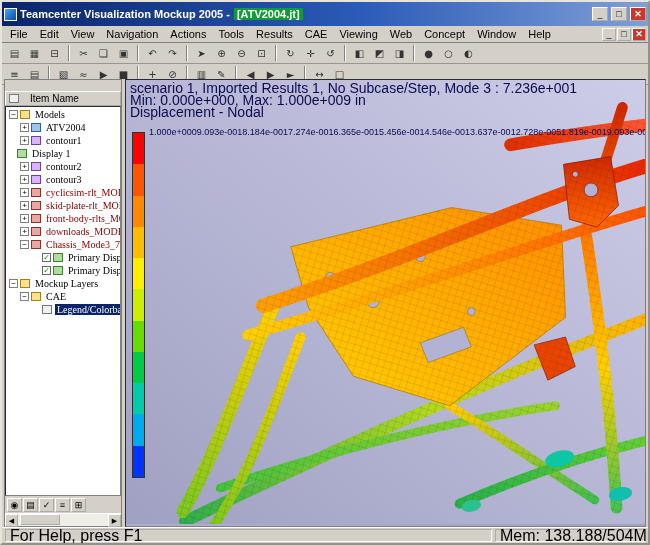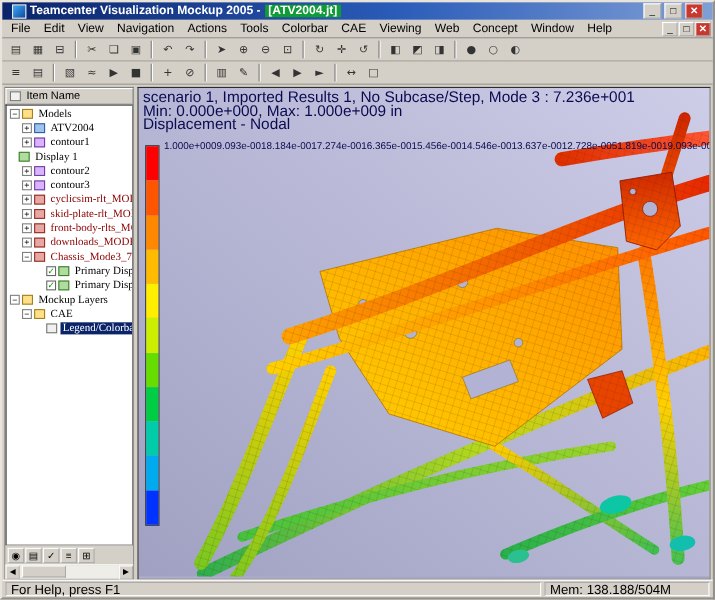--- a/index.html
+++ b/index.html
@@ -8,21 +8,21 @@
     font-family: "Liberation Sans", sans-serif;
     background:#d4d0c8;
     border:2px outset #e8e4dc;
     position:relative;
     font-size:11px;
     user-select:none;
   }
 
   
   .titlebar{
-    height:16px; display:flex; align-items:center; gap:3px; padding:0 9px;
+    height:24px; display:flex; align-items:center; gap:3px; padding:0 2px;
     background:linear-gradient(90deg,#0a246a 0%,#2a5bb8 55%,#7f9fd6 100%);
     color:#fff; font-weight:bold; font-size:11px;
   }
   .app-icon{ width:13px; height:13px; background:linear-gradient(135deg,#3fa9f5,#0a4ba0);
     border:1px solid #fff; flex:none; }
   .title-text{ flex:1; white-space:nowrap; overflow:hidden; display:flex; gap:4px; align-items:center;}
   .doc-chip{ background:#0f9b36; color:#fff; padding:0 3px; font-weight:bold; }
   .winbtn{ width:16px; height:14px; font-size:9px; line-height:11px; text-align:center;
     background:#d4d0c8; border:1px outset #fff; color:#000; cursor:default; flex:none; padding:0;}
   .winbtn.close{ background:#c8382e; color:#fff; font-weight:bold;}
@@ -42,21 +42,21 @@
     font-family:"DejaVu Sans", sans-serif; }
   .tb-sep{ width:2px; height:16px; border-left:1px solid #808080; border-right:1px solid #fff; margin:0 3px;}
 
   
   .main{ position:absolute; top:77px; bottom:16px; left:2px; right:2px; display:flex; }
 
   
   .tree-panel{ width:118px; flex:none; display:flex; flex-direction:column;
     background:#d4d0c8; border:1px solid #808080;}
   .tree-header{ height:15px; background:#d4d0c8; font-size:10px; padding:1px 3px;
-    border:1px outset #fff; display:flex; align-items:center; gap:2px;}
+    border:1px outset #fff; display:flex; align-items:center; gap:8px;margin-top:11px;}
   .tree-body{ flex:1; background:#ffffff; overflow:hidden; border:1px inset #808080; padding-top:1px;}
   .tree-row{ display:flex; align-items:center; height:13px; font-size:10px; white-space:nowrap; cursor:default;}
   .tree-expand{ width:9px; height:9px; flex:none; font-size:8px; line-height:7px; text-align:center; margin-right:2px; color:#000;}
   .tree-expand.box{ border:1px solid #808080; background:#fff;}
   .tree-icon{ width:10px; height:9px; flex:none; margin-right:3px; border:1px solid #666;}
   .tree-icon.folder{ background:#ffe089; border-color:#a08020;}
   .tree-icon.model{ background:#9fc3ef; border-color:#3060a0;}
   .tree-icon.contour{ background:#d9b3ff; border-color:#7040a0;}
   .tree-icon.display{ background:#b0dca0; border-color:#3f7f30;}
   .tree-icon.result{ background:#e8a7a0; border-color:#90302a;}
@@ -84,21 +84,21 @@
   .viewport svg{ position:absolute; inset:0; }
   .vp-header{ position:absolute; top:2px; left:4px; color:#0a0a50; font-size:14px; line-height:12px; z-index:3;}
   .legend{ position:absolute; left:6px; top:52px; display:flex; gap:4px; z-index:3;}
   .legend-bar{ width:13px; height:346px; display:flex; flex-direction:column; border:1px solid #303030;}
   .legend-seg{ flex:1;}
   .legend-labels{ height:354px; margin-top:-4px; display:flex; flex-direction:row; justify-content:space-between;}
   .legend-label{ font-size:9px; color:#0a0a50; line-height:9px; white-space:nowrap;}
 
   
   .statusbar{ position:absolute; left:0; right:0; bottom:0; height:16px; background:#d4d0c8;
-    display:flex; align-items:center; gap:3px; padding:1px 3px; border-top:1px solid #fff; font-size:12px;}
+    display:flex; align-items:center; gap:3px; padding:1px 3px; border-top:1px solid #fff; font-size:16px;}
   .status-cell{ border:1px inset #fff; padding:0 4px; height:13px; line-height:12px; white-space:nowrap;}
   .status-left{ flex:1;}
   .status-right{ width:150px;}
 </style>
 </head>
 <body>
 
 <div class="titlebar">
   <span class="app-icon"></span>
   <span class="title-text">
@@ -111,21 +111,21 @@
 </div>
 
 <div class="menubar">
   <span style="display:flex;">
       <span class="menu-item">File</span>
       <span class="menu-item">Edit</span>
       <span class="menu-item">View</span>
       <span class="menu-item">Navigation</span>
       <span class="menu-item">Actions</span>
       <span class="menu-item">Tools</span>
-      <span class="menu-item">Colorbar</span>
+      <span class="menu-item">Results</span>
       <span class="menu-item">CAE</span>
       <span class="menu-item">Viewing</span>
       <span class="menu-item">Web</span>
       <span class="menu-item">Concept</span>
       <span class="menu-item">Window</span>
       <span class="menu-item">Help</span>
     </span>
   <span class="mdi-controls">
     <button class="winbtn">_</button>
     <button class="winbtn">□</button>

